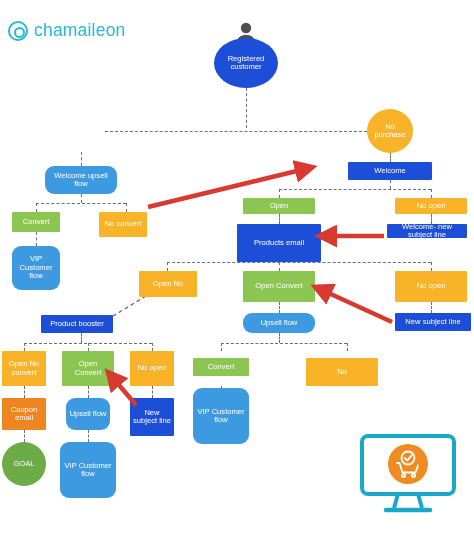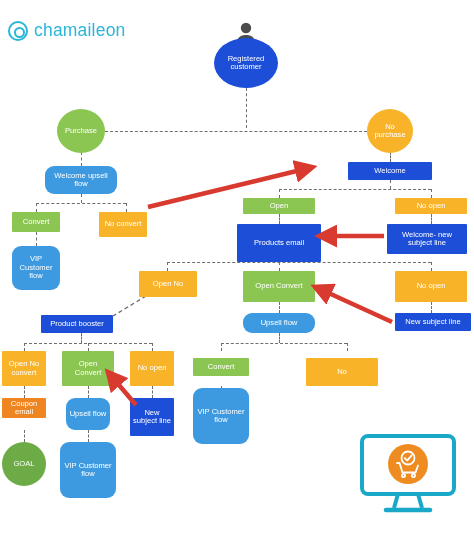--- a/index.html
+++ b/index.html
@@ -117,23 +117,20 @@
 
   <svg style="position:absolute;left:234px;top:22px;width:24px;height:22px;" viewBox="0 0 24 22">
     <circle cx="12" cy="6" r="5.2" fill="#4d4d4d"></circle>
     <path d="M2.6 22 C2.6 15.4 7 13 12 13 C17 13 21.4 15.4 21.4 22 Z" fill="#4d4d4d"></path>
   </svg>
 
   <div class="node circle c-gray" style="left:214px; top:38px; width:64px; height:50px;">
     <span>Registered customer</span>
   </div>
 
-  <div class="node circle c-green" style="left:57px; top:109px; width:48px; height:44px;">
-    <span>Purchase</span>
-  </div>
 
   <div class="node circle c-orange" style="left:367px; top:109px; width:46px; height:44px;">
     <span>No purchase</span>
   </div>
 
   <div class="node box c-blue" style="left:45px; top:166px; width:72px; height:28px;">
     <span>Welcome upsell flow</span>
   </div>
 
   <div class="node box c-green" style="left:12px; top:212px; width:48px; height:20px;">
@@ -157,21 +154,21 @@
   </div>
 
   <div class="node box c-orange" style="left:395px; top:198px; width:72px; height:16px;">
     <span>No open</span>
   </div>
 
   <div class="node box c-gray" style="left:237px; top:224px; width:84px; height:38px;">
     <span>Products email</span>
   </div>
 
-  <div class="node box c-gray" style="left:387px; top:224px; width:80px; height:30px;justify-content:flex-end;">
+  <div class="node box c-gray" style="left:387px; top:224px; width:80px; height:14px;justify-content:flex-end;">
     <span>Welcome- new subject line</span>
   </div>
 
   <div class="node box c-orange" style="left:139px; top:271px; width:58px; height:26px;">
     <span>Open No</span>
   </div>
 
   <div class="node box c-green" style="left:243px; top:271px; width:72px; height:31px;">
     <span>Open Convert</span>
   </div>
@@ -197,21 +194,21 @@
   </div>
 
   <div class="node box c-green" style="left:62px; top:351px; width:52px; height:35px;">
     <span>Open Convert</span>
   </div>
 
   <div class="node box c-orange" style="left:130px; top:351px; width:44px; height:35px;">
     <span>No open</span>
   </div>
 
-  <div class="node box c-orange2" style="left:2px; top:398px; width:44px; height:20px;">
+  <div class="node box c-orange2" style="left:2px; top:398px; width:44px; height:32px;">
     <span>Coupon email</span>
   </div>
 
   <div class="node box c-blue" style="left:66px; top:398px; width:44px; height:32px;">
     <span>Upsell flow</span>
   </div>
 
   <div class="node box c-gray" style="left:130px; top:398px; width:44px; height:38px;">
     <span>New subject line</span>
   </div>

